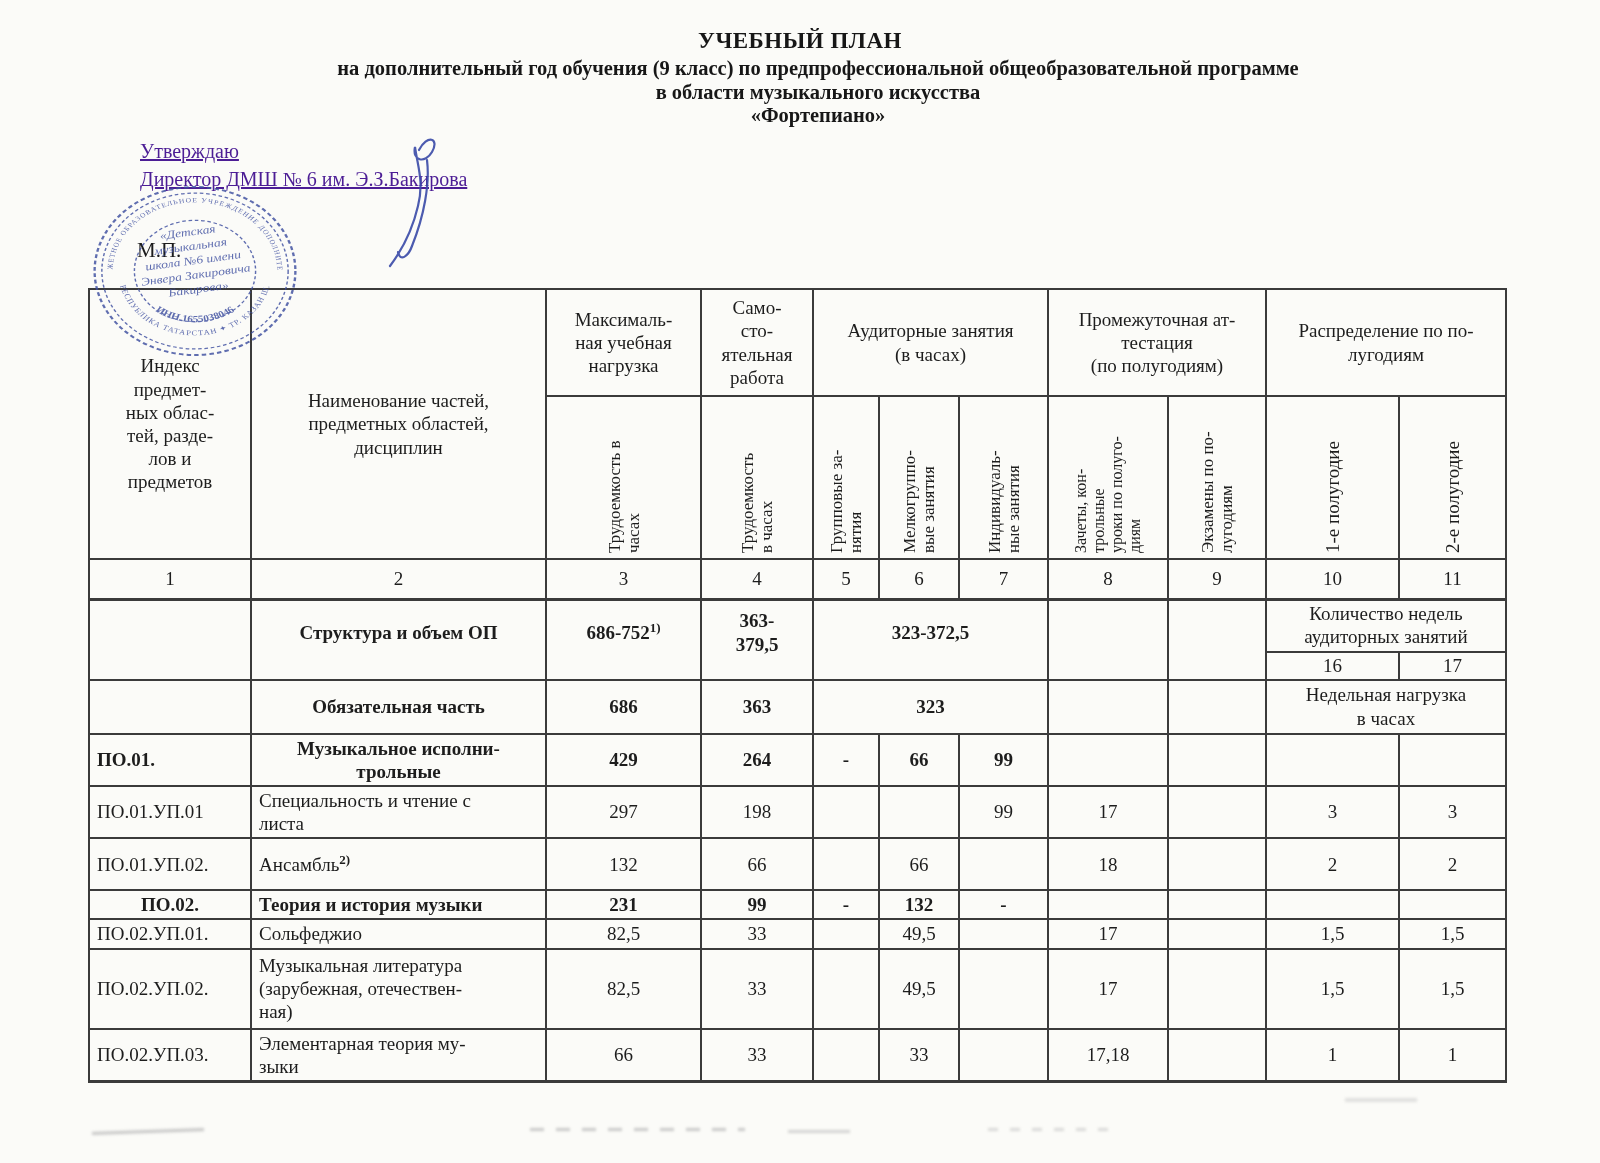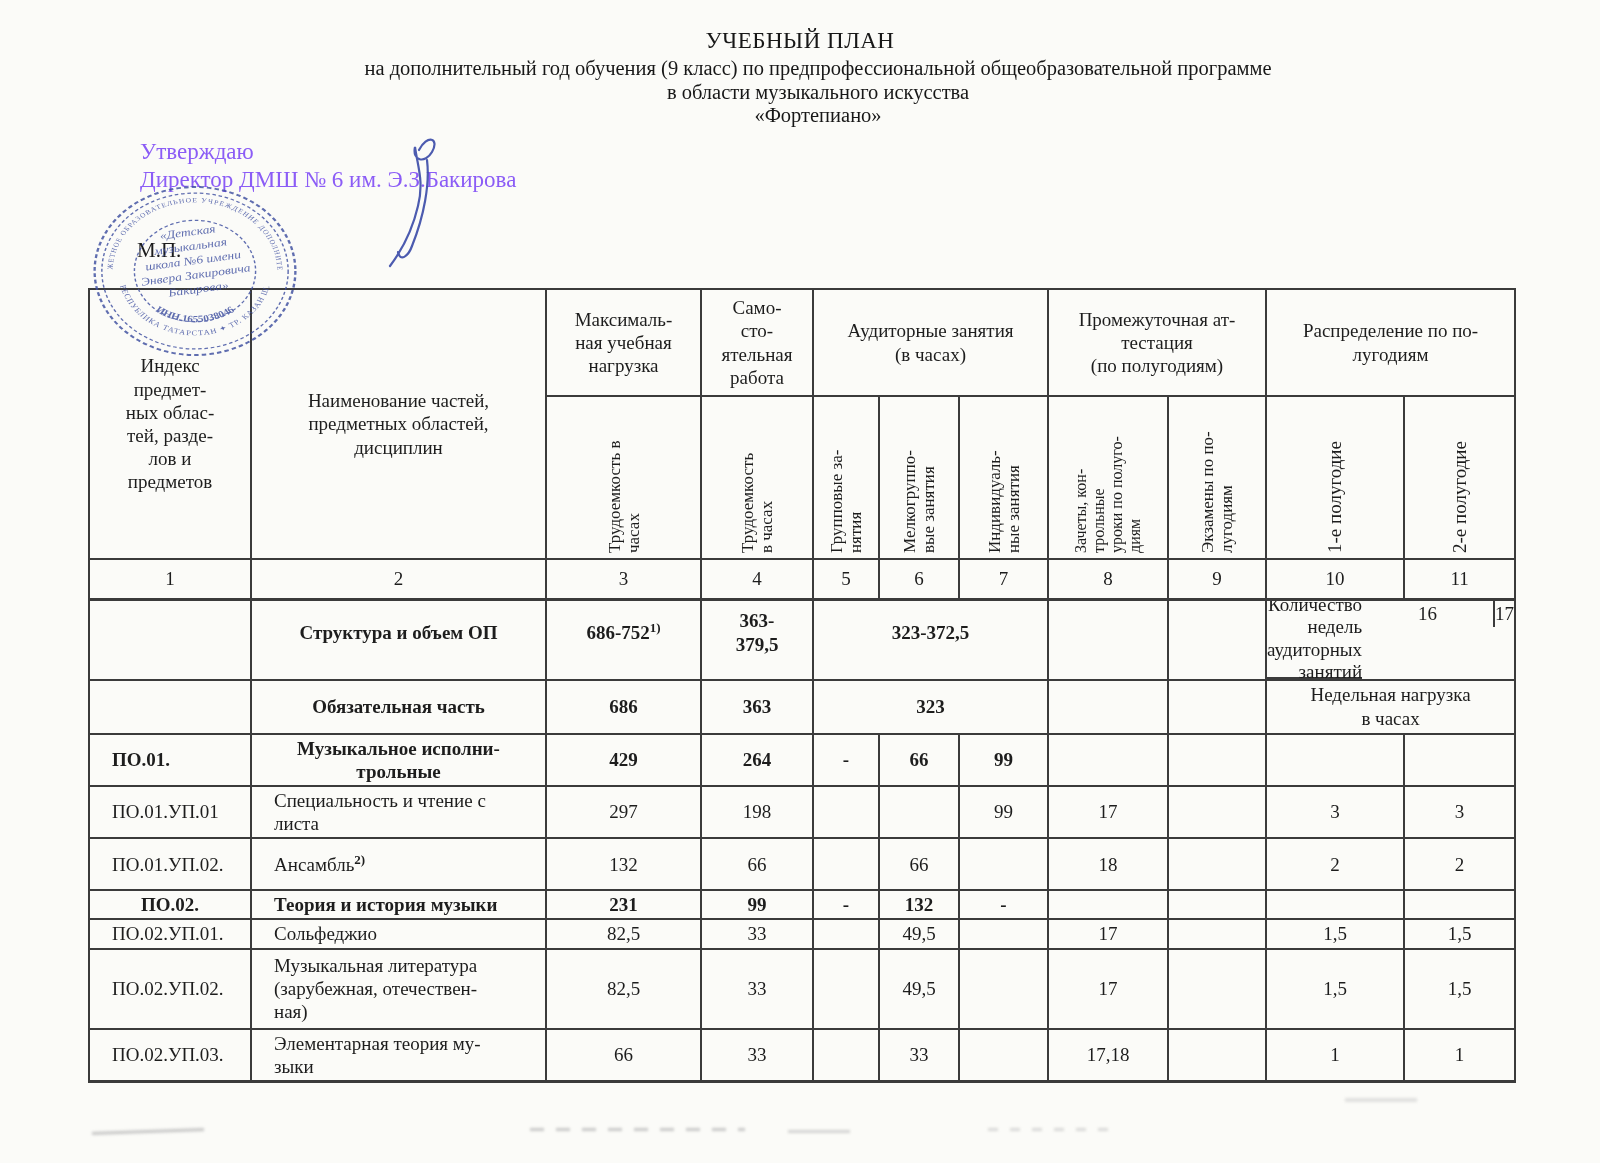--- a/index.html
+++ b/index.html
@@ -1,42 +1,42 @@
 <!DOCTYPE html>
 <html><head>
 <meta charset="utf-8">
 <style>
   html,body{margin:0;padding:0;background:#e8e8e6;}
   .page{position:relative;width:1600px;height:1163px;background:#fbfbf8;overflow:hidden;
         font-family:"Liberation Serif", serif;color:#1d1d1d;}
   
-  .titles{position:absolute;top:28px;left:0;width:100%;text-align:center;font-weight:normal;color:#171717;}
+  .titles{position:absolute;top:28px;left:0;width:100%;text-align:center;font-weight:bold;color:#171717;}
   .t1{font-size:23px;margin-bottom:3px;letter-spacing:.5px;}
   .t2{font-size:20.5px;line-height:23.5px;margin-left:36px;}
   
-  .approval{position:absolute;left:140px;top:138px;font-size:23px;line-height:27.5px;color:#8b5cf6;}
+  .approval{position:absolute;left:140px;top:138px;font-size:20px;line-height:27.5px;color:#4c1d95;text-decoration:underline;}
   .sline{display:inline-block;width:188px;height:18px;border-bottom:2px solid #2c2c2c;margin-left:6px;}
   .mp{position:absolute;left:137px;top:238px;font-size:21px;color:#1c1c1c;z-index:2;}
   
   table{position:absolute;left:88px;top:288px;border-collapse:collapse;table-layout:fixed;z-index:1;}
   td{border:2px solid #3b3b3b;padding:2px 4px;font-size:19px;text-align:center;vertical-align:middle;
      overflow:hidden;line-height:1.22;}
   .hdr{padding:3px 4px;}
-  .l{text-align:left;padding-left:22px;margin-top:28px;}
+  .l{text-align:left;padding-left:7px;margin-top:28px;}
   .b{font-weight:bold;}
   .pre{white-space:pre-line;}
   .pady{padding-bottom:16px;}
   sup{font-size:13px;font-weight:bold;line-height:0;}
   tr.numsrow td{border-bottom-width:3px;font-size:19px;}
   tr.lastrow td{border-bottom-width:3px;}
   .vcell{position:relative;}
   .vtext{position:absolute;top:50%;left:50%;transform:translate(-50%,-50%) rotate(-90deg);
          width:150px;font-size:17px;line-height:1.13;text-align:left;white-space:pre-line;}
   .nopad{padding:0;vertical-align:top;}
-  .split{display:flex;flex-direction:row;height:78px;text-align:right;}
+  .split{display:flex;flex-direction:column;height:78px;}
   .split-top{flex:1;display:flex;align-items:center;justify-content:center;border-bottom:2px solid #3b3b3b;
              white-space:pre-line;line-height:1.18;}
   .split-bot{display:flex;height:26px;}
   .split-l{width:131px;border-right:2px solid #3b3b3b;display:flex;align-items:center;justify-content:center;}
   .split-r{flex:1;display:flex;align-items:center;justify-content:center;}
   
   .stamp{position:absolute;left:91px;top:184px;z-index:5;opacity:.82;}
   .signature{position:absolute;left:372px;top:130px;z-index:4;opacity:.9;}
   
   .smudge{position:absolute;filter:blur(1.6px);}

